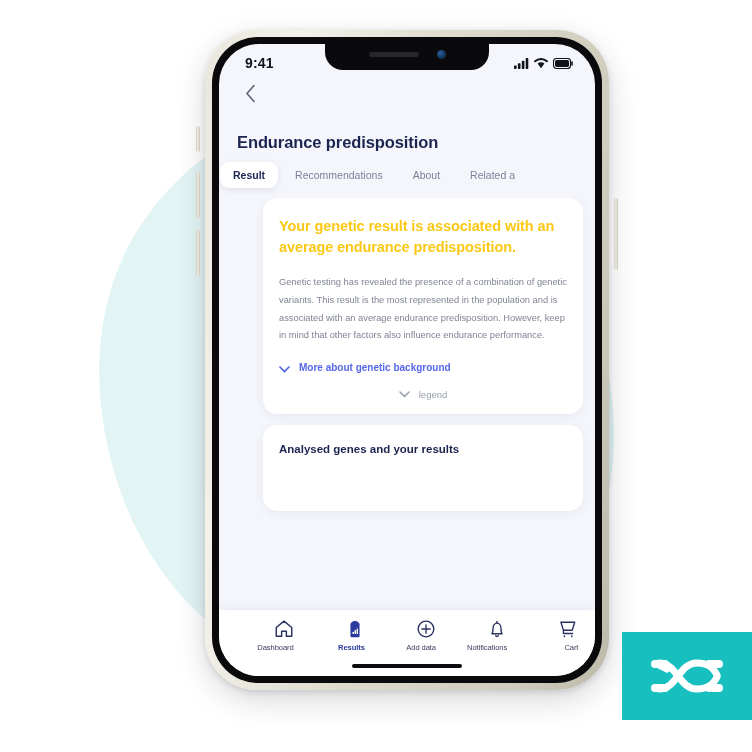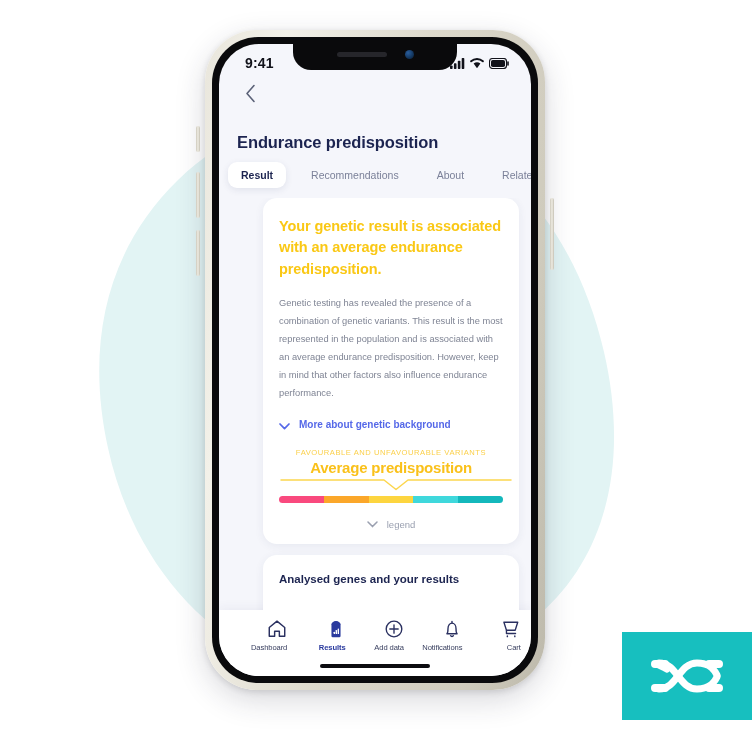--- a/index.html
+++ b/index.html
@@ -28,21 +28,21 @@
     width: 130px; height: 88px;
     background: #17bfbf;
     z-index: 5;
     display: flex; align-items: center; justify-content: center;
   }
 
   
   #phone-frame {
     position: absolute;
     left: 205px; top: 30px;
-    width: 340px; height: 660px;
+    width: 404px; height: 660px;
     background: linear-gradient(100deg,#e9e6dc 0%, #f3f1e9 18%, #ddd9cc 50%, #cfcbbd 82%, #bdb9ab 100%);
     border-radius: 52px;
     z-index: 3;
     box-shadow: 0 10px 30px rgba(40,40,60,.18), 0 2px 6px rgba(0,0,0,.12);
     padding: 7px;
   }
   #phone-bezel {
     width: 100%; height: 100%;
     background: #0a0a0c;
     border-radius: 46px;
@@ -129,22 +129,22 @@
     color: #1c2450;
     margin-top: 27px;
     letter-spacing: -0.1px;
   }
 
   
   #tab-bar {
     flex: 0 0 auto;
     display: flex;
     align-items: center;
-    gap: 12px;
-    padding: 10px 0 10px 9px;
+    gap: 4px;
+    padding: 10px 0 10px 1px;
     overflow: hidden;
     white-space: nowrap;
   }
   .tab {
     font-size: 10.5px;
     color: #7b8199;
     padding: 7px 13px;
     border-radius: 9px;
     cursor: pointer;
     flex: 0 0 auto;
@@ -364,36 +364,20 @@
           <div id="result-headline">Your genetic result is associated with an average endurance predisposition.</div>
           <div id="result-body">Genetic testing has revealed the presence of a combination of genetic variants. This result is the most represented in the population and is associated with an average endurance predisposition. However, keep in mind that other factors also influence endurance performance.</div>
 
           <div id="genetic-bg-toggle">
             <svg width="11" height="7" viewBox="0 0 11 7">
               <path d="M1,1 L5.5,5.6 L10,1" fill="none" stroke="#5568e8" stroke-width="1.7" stroke-linecap="round" stroke-linejoin="round"></path>
             </svg>
             <span id="genetic-bg-label">More about genetic background</span>
           </div>
 
-          <div id="gauge-block">
-            <div id="gauge-caption">FAVOURABLE AND UNFAVOURABLE VARIANTS</div>
-            <div id="gauge-value">Average predisposition</div>
-            <div id="gauge-pointer">
-              <svg width="234" height="12" viewBox="0 0 234 12">
-                <path d="M2,1 L105,1 L117,10.5 L129,1 L232,1" fill="none" stroke="#fcd64e" stroke-width="1.5" stroke-linejoin="round" stroke-linecap="round"></path>
-              </svg>
-            </div>
-            <div id="gauge-track">
-              <div class="gauge-seg" style="background: rgb(249, 73, 126); width: 20%;"></div>
-              <div class="gauge-seg" style="background: rgb(251, 167, 42); width: 20%;"></div>
-              <div class="gauge-seg" style="background: rgb(253, 213, 63); width: 20%;"></div>
-              <div class="gauge-seg" style="background: rgb(63, 216, 220); width: 20%;"></div>
-              <div class="gauge-seg" style="background: rgb(20, 184, 188); width: 20%;"></div>
-            </div>
-          </div>
 
           <div id="legend-toggle">
             <svg width="11" height="7" viewBox="0 0 11 7">
               <path d="M1,1 L5.5,5.6 L10,1" fill="none" stroke="#9aa0b0" stroke-width="1.5" stroke-linecap="round" stroke-linejoin="round"></path>
             </svg>
             <span id="legend-label">legend</span>
           </div>
         </div>
 
         <div class="card">

